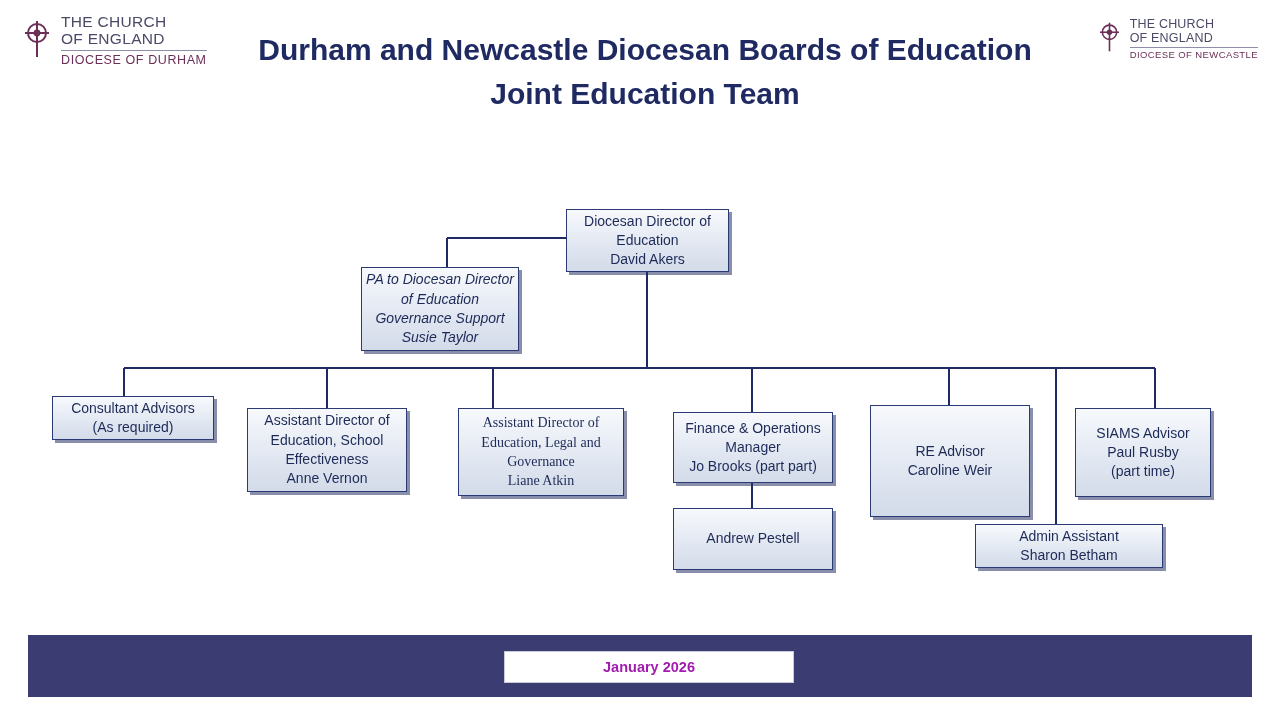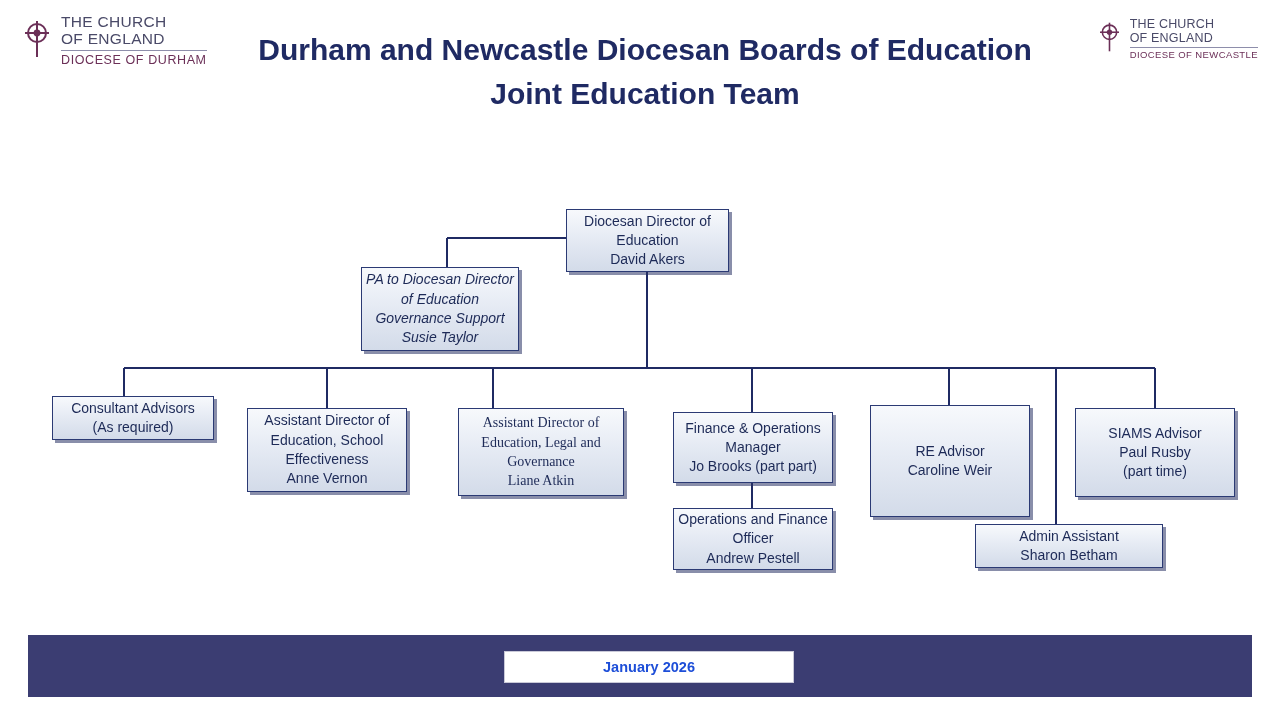--- a/index.html
+++ b/index.html
@@ -125,21 +125,21 @@
     position: absolute;
     left: 504px;
     top: 651px;
     width: 288px;
     height: 30px;
     background: #ffffff;
     border: 1px solid #c9c9d8;
     display: flex;
     align-items: center;
     justify-content: center;
-    color: #1d4ed8;
+    color: #a21caf;
     font-size: 14.5px;
     font-weight: bold;
   }
 </style>
 </head>
 <body>
 
 <div id="canvas">
 
   <div class="logo logo-left">
@@ -249,31 +249,30 @@
         </span>
     </div>
 
     <div class="node" style="left:870px; top:405px; width:160px; height:112px;">
       <span>
           <div>RE Advisor</div>
           <div>Caroline Weir</div>
         </span>
     </div>
 
-    <div class="node" style="left:1075px; top:408px; width:160px; height:89px;">
+    <div class="node" style="left:1075px; top:408px; width:136px; height:89px;">
       <span>
           <div>SIAMS Advisor</div>
           <div>Paul Rusby</div>
           <div>(part time)</div>
         </span>
     </div>
 
     <div class="node" style="left:673px; top:508px; width:160px; height:62px;">
       <span>
-          <div>Operations and Finance Officer</div>
           <div>Andrew Pestell</div>
         </span>
     </div>
 
     <div class="node" style="left:975px; top:524px; width:188px; height:44px;">
       <span>
           <div>Admin Assistant</div>
           <div>Sharon Betham</div>
         </span>
     </div>

